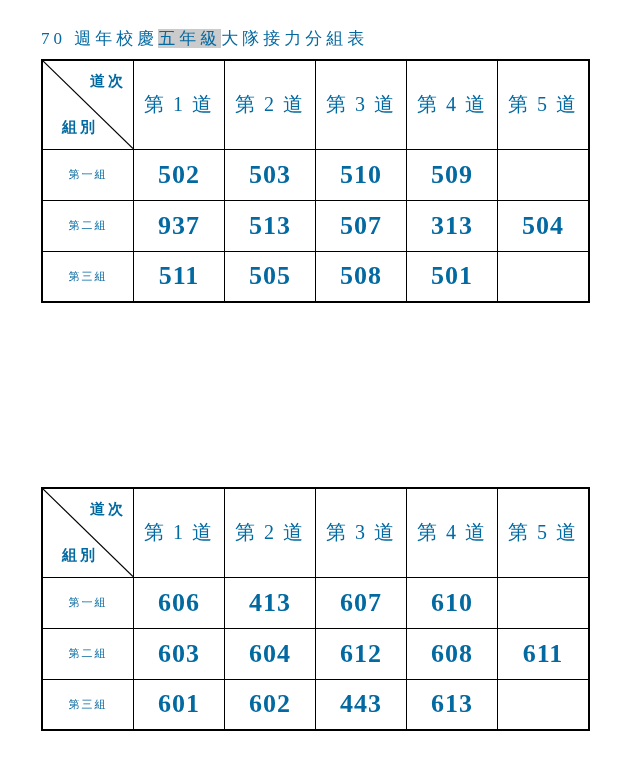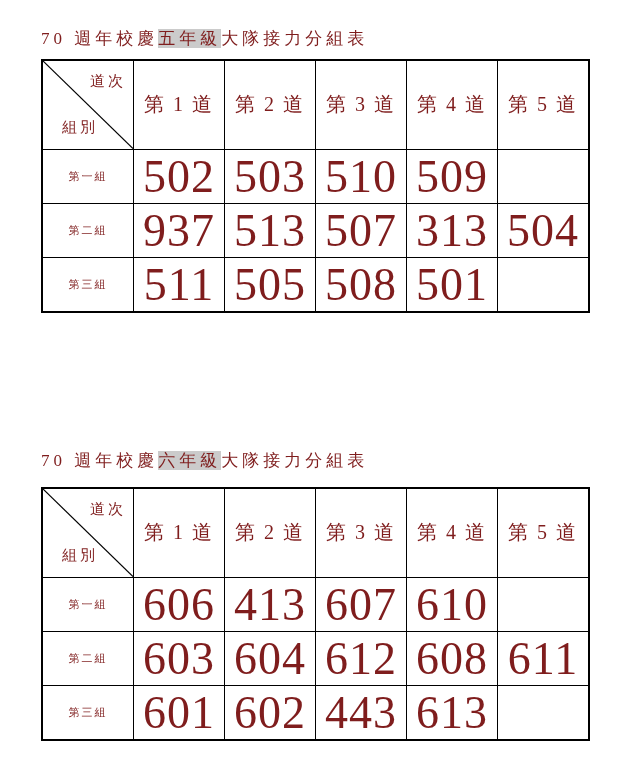--- a/index.html
+++ b/index.html
@@ -6,21 +6,21 @@
     margin: 0;
     padding: 0;
     background: #ffffff;
   }
   .page {
     position: relative;
     width: 622px;
     height: 775px;
     background: #ffffff;
     font-family: "Liberation Serif", "DejaVu Serif", serif;
-    color: #7f1d1d;
+    color: #0369a1;
     overflow: hidden;
   }
   .doc-title {
     position: absolute;
     left: 41px;
     margin: 0;
     font-size: 17px;
     font-weight: normal;
     letter-spacing: 4px;
     white-space: nowrap;
@@ -57,27 +57,29 @@
     font-size: 20px;
     letter-spacing: 2px;
     white-space: nowrap;
   }
   td.group-lbl {
     font-size: 11px;
     letter-spacing: 2px;
     white-space: nowrap;
   }
   td.num-cell {
-    font-size: 46px;
+    font-size: 26px;
     letter-spacing: 1px;
     white-space: nowrap;
+    font-weight: bold;
   }
 
   td.corner {
     position: relative;
+    font-weight: bold;
   }
   td.corner svg.diag {
     position: absolute;
     left: 0; top: 0;
     width: 100%; height: 100%;
     display: block;
   }
   td.corner .corner-top {
     position: absolute;
     top: 11px;
@@ -137,21 +139,20 @@
       <td class="group-lbl">第三組</td>
       <td class="num-cell">511</td>
       <td class="num-cell">505</td>
       <td class="num-cell">508</td>
       <td class="num-cell">501</td>
       <td class="num-cell"></td>
     </tr>
   </tbody>
     </table>
 
-  <h1 class="doc-title t2-title"><span>70 週年校慶</span><span class="hl">六年級</span><span>大隊接力分組表</span></h1>
 
   <table class="grp-table t2-table">
     <tbody>
         <tr class="hdr-row">
       <td class="corner">
         <svg class="diag" viewBox="0 0 100 100" preserveAspectRatio="none">
           <line x1="0" y1="0" x2="100" y2="100" stroke="#000" stroke-width="1.2" vector-effect="non-scaling-stroke"></line>
         </svg>
         <span class="corner-top">道次</span>
         <span class="corner-bottom">組別</span>

